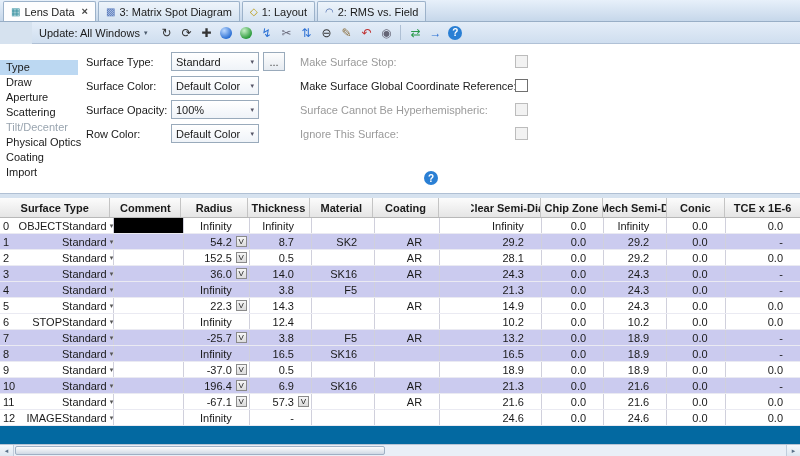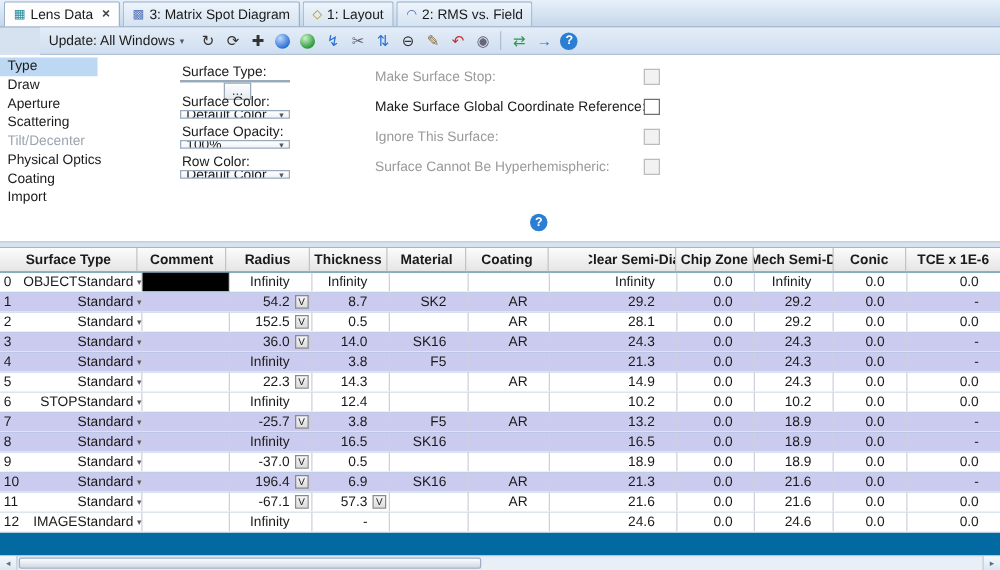--- a/index.html
+++ b/index.html
@@ -27,28 +27,28 @@
   .tbsep { width:1px; height:15px; background:#aebfd4; margin:0 3px; }
   .helpcircle { width:14px; height:14px; border-radius:50%; background:#2a7fd4; color:#fff; display:flex; align-items:center; justify-content:center; font-size:10px; font-weight:bold; }
 
   
   .propheader { height:18px; display:flex; align-items:center; gap:5px; padding:0 7px; background:linear-gradient(#f4f8fc,#dce7f3); border-bottom:1px solid #b8c8da; flex:none; }
   .circlebtn { width:13px; height:13px; border-radius:50%; border:1px solid #8aa0b8; background:linear-gradient(#ffffff,#e2ebf4); color:#4a6078; display:flex; align-items:center; justify-content:center; font-size:7px; line-height:1; flex:none; }
   .spacer { flex:1; }
 
   
   .proppanel { height:150px; background:#fff; border-bottom:1px solid #b0c0d4; display:flex; position:relative; flex:none; }
-  .propnav { width:78px; padding-top:2px; flex:none; }
+  .propnav { width:78px; padding-top:16px; flex:none; }
   .propnav .item { height:15px; line-height:15px; padding-left:6px; white-space:nowrap; }
   .propnav .item.selected { background:#bcd8f2; }
   .propnav .item.disabled { color:#9aa5b0; }
   .propform { flex:1; display:flex; padding:8px 0 0 8px; }
   .fcol { display:flex; flex-direction:column; gap:5px; }
   .fcol.left { width:204px; margin-right:10px; flex:none; }
-  .frow { display:flex; align-items:center; height:19px;flex-direction:column; }
+  .frow { display:flex; align-items:center; height:19px; }
   .flabel { width:85px; flex:none; }
   .select { width:88px; height:19px; border:1px solid #99aabb; background:linear-gradient(#ffffff,#eff3f8); display:flex; align-items:center; justify-content:space-between; padding:0 4px; white-space:nowrap; overflow:hidden; }
   .select .arr { font-size:7px; color:#556; margin-left:3px; }
   .morebtn { width:22px; height:19px; margin-left:4px; border:1px solid #99aabb; background:linear-gradient(#fdfdfd,#e6ebf1); display:flex; align-items:center; justify-content:center; color:#444; }
   .cbrow { display:flex; align-items:center; height:19px; }
   .cblabel { width:215px; flex:none; white-space:nowrap; overflow:hidden; }
   .cblabel.disabled { color:#9a9a9a; }
   .checkbox { width:13px; height:13px; border:1px solid #707070; background:#fff; flex:none; }
   .checkbox.disabled { border-color:#bcbcbc; background:#f2f2f2; }
   .panelhelp { position:absolute; left:424px; bottom:8px; }
@@ -214,26 +214,26 @@
             <span class="cblabel disabled">Make Surface Stop:</span>
             <span class="checkbox disabled"></span>
           </div>
 
           <div class="cbrow">
             <span class="cblabel">Make Surface Global Coordinate Reference:</span>
             <span class="checkbox"></span>
           </div>
 
           <div class="cbrow">
+            <span class="cblabel disabled">Surface Cannot Be Hyperhemispheric:</span>
+            <span class="checkbox disabled"></span>
+          </div>
+
+          <div class="cbrow">
             <span class="cblabel disabled">Ignore This Surface:</span>
-            <span class="checkbox disabled"></span>
-          </div>
-
-          <div class="cbrow">
-            <span class="cblabel disabled">Surface Cannot Be Hyperhemispheric:</span>
             <span class="checkbox disabled"></span>
           </div>
 
       </div>
     </div>
 
     <span class="panelhelp helpcircle">?</span>
   </div>
 
   <div class="gapstrip"></div>

